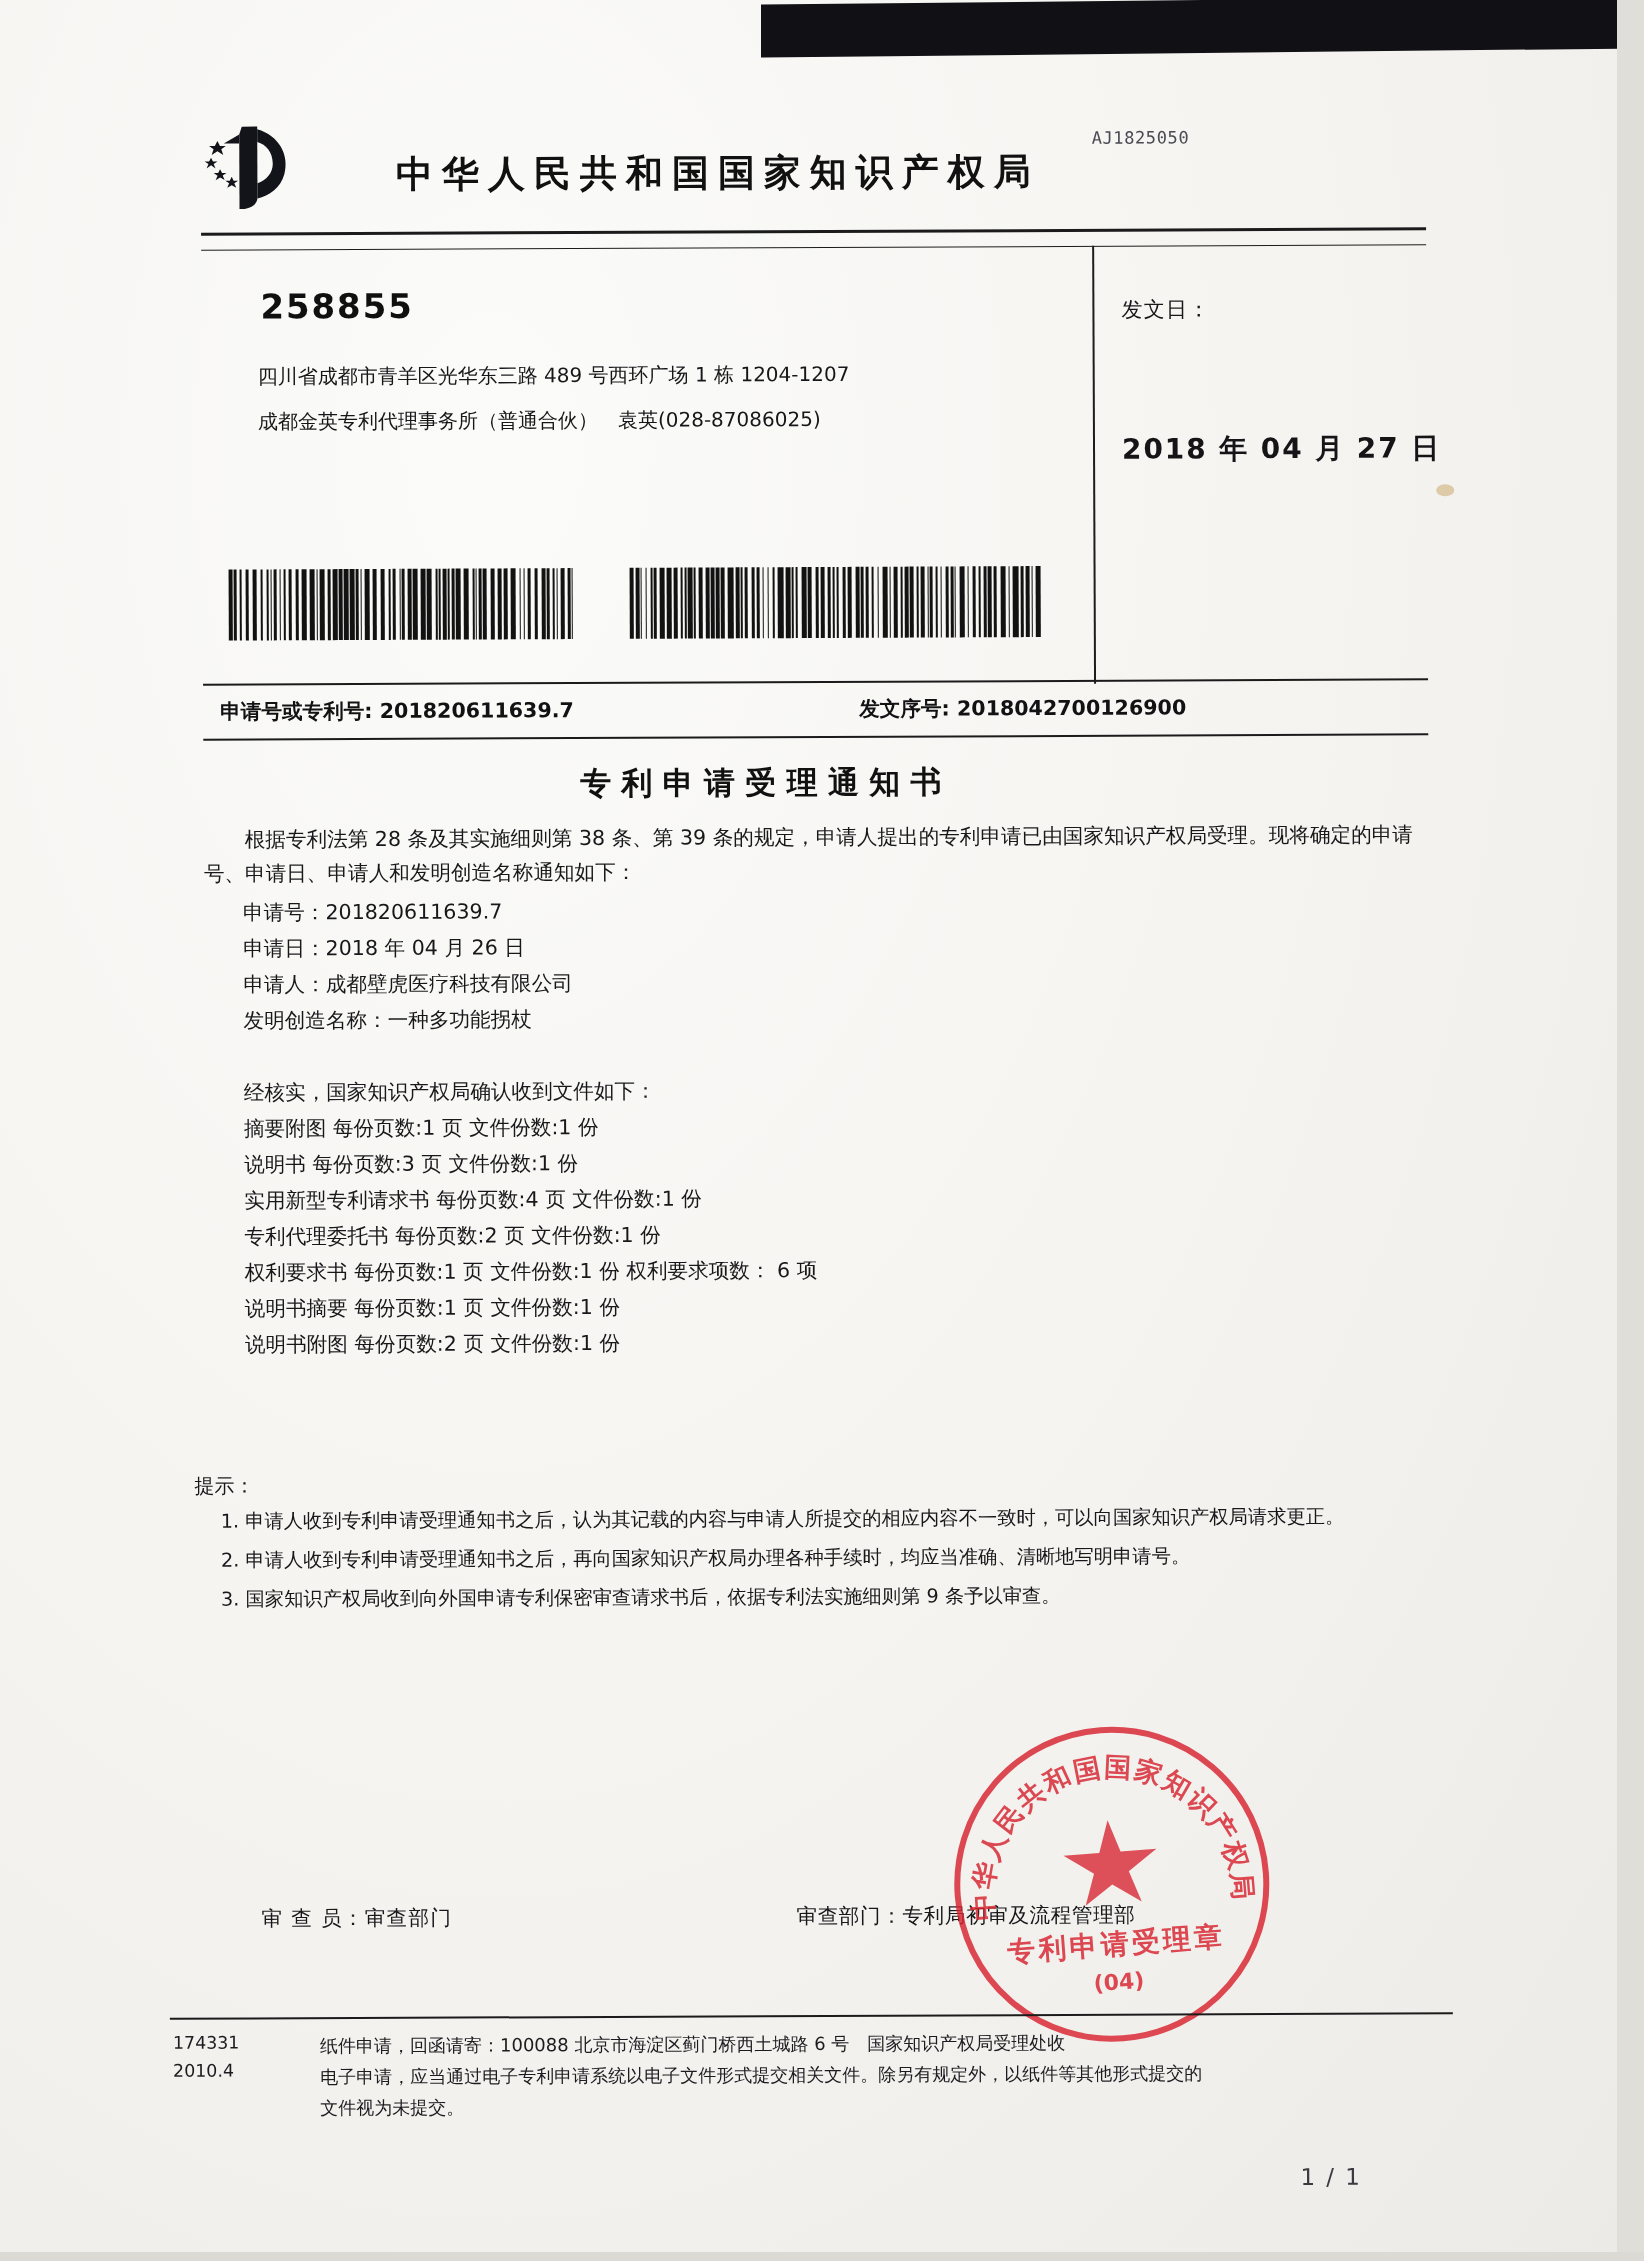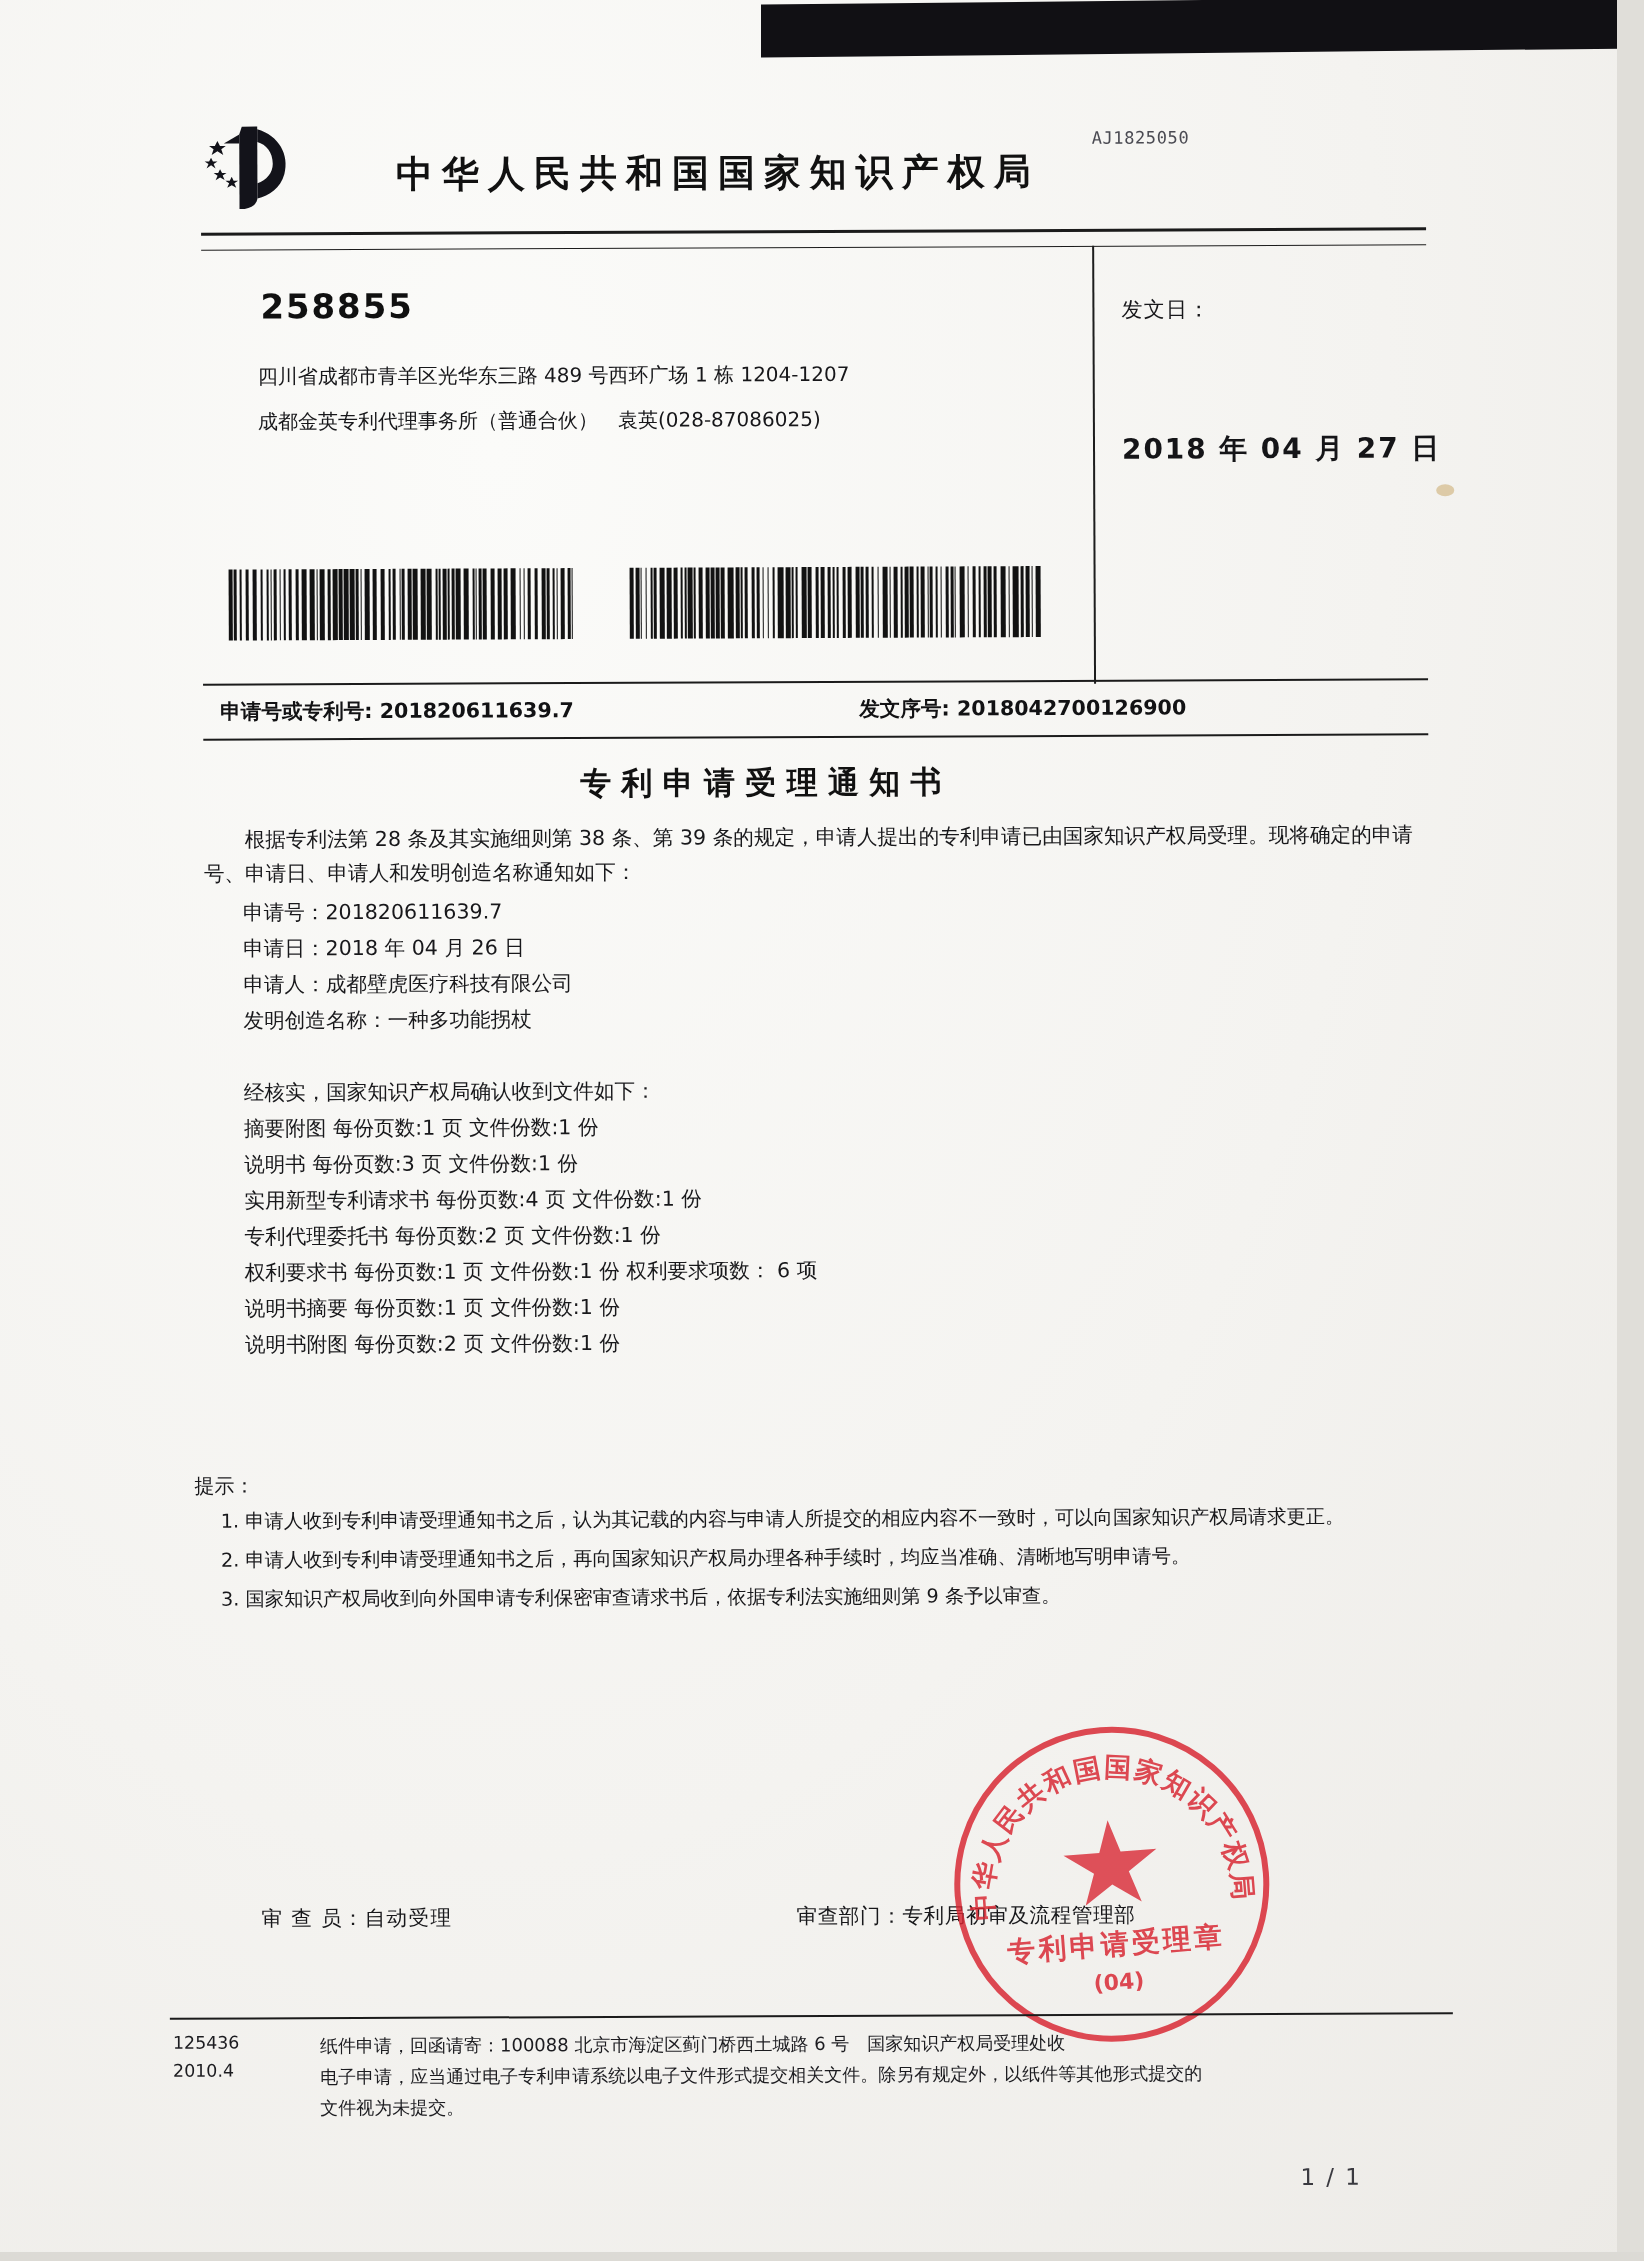--- a/index.html
+++ b/index.html
@@ -546,41 +546,41 @@
       </div>
     </div>
 
     <div class="tips-title">提示：</div>
     <div class="tips">
       <div class="tip-item">1. 申请人收到专利申请受理通知书之后，认为其记载的内容与申请人所提交的相应内容不一致时，可以向国家知识产权局请求更正。</div>
       <div class="tip-item">2. 申请人收到专利申请受理通知书之后，再向国家知识产权局办理各种手续时，均应当准确、清晰地写明申请号。</div>
       <div class="tip-item">3. 国家知识产权局收到向外国申请专利保密审查请求书后，依据专利法实施细则第 9 条予以审查。</div>
     </div>
 
-    <div class="examiner">审 查 员：自动受理</div>
+    <div class="examiner">审 查 员：审查部门</div>
     <div class="dept">审查部门：专利局初审及流程管理部</div>
 
     <div class="seal">
       <div class="seal-inner">
         <svg class="seal-arc" viewBox="0 0 470 470">
           <defs>
             <path id="arcpath" d="M 48 255 A 187 187 0 0 1 422 255" fill="none"></path>
           </defs>
           <text>
             <textPath href="#arcpath" startOffset="50%" text-anchor="middle" id="sealArcText">中华人民共和国国家知识产权局</textPath>
           </text>
         </svg>
         <div class="seal-star"></div>
         <div class="seal-bottom-text">专利申请受理章</div>
         <div class="seal-code">(04)</div>
       </div>
     </div>
 
     <div class="rule-footer"></div>
-    <div class="footer-code1">125436</div>
+    <div class="footer-code1">174331</div>
     <div class="footer-code2">2010.4</div>
     <div class="footer-text">
       <div>纸件申请，回函请寄：100088 北京市海淀区蓟门桥西土城路 6 号　国家知识产权局受理处收</div>
       <div>电子申请，应当通过电子专利申请系统以电子文件形式提交相关文件。除另有规定外，以纸件等其他形式提交的</div>
       <div>文件视为未提交。</div>
     </div>
     <div class="pagenum">1 / 1</div>
 
   </div>
 </div>

